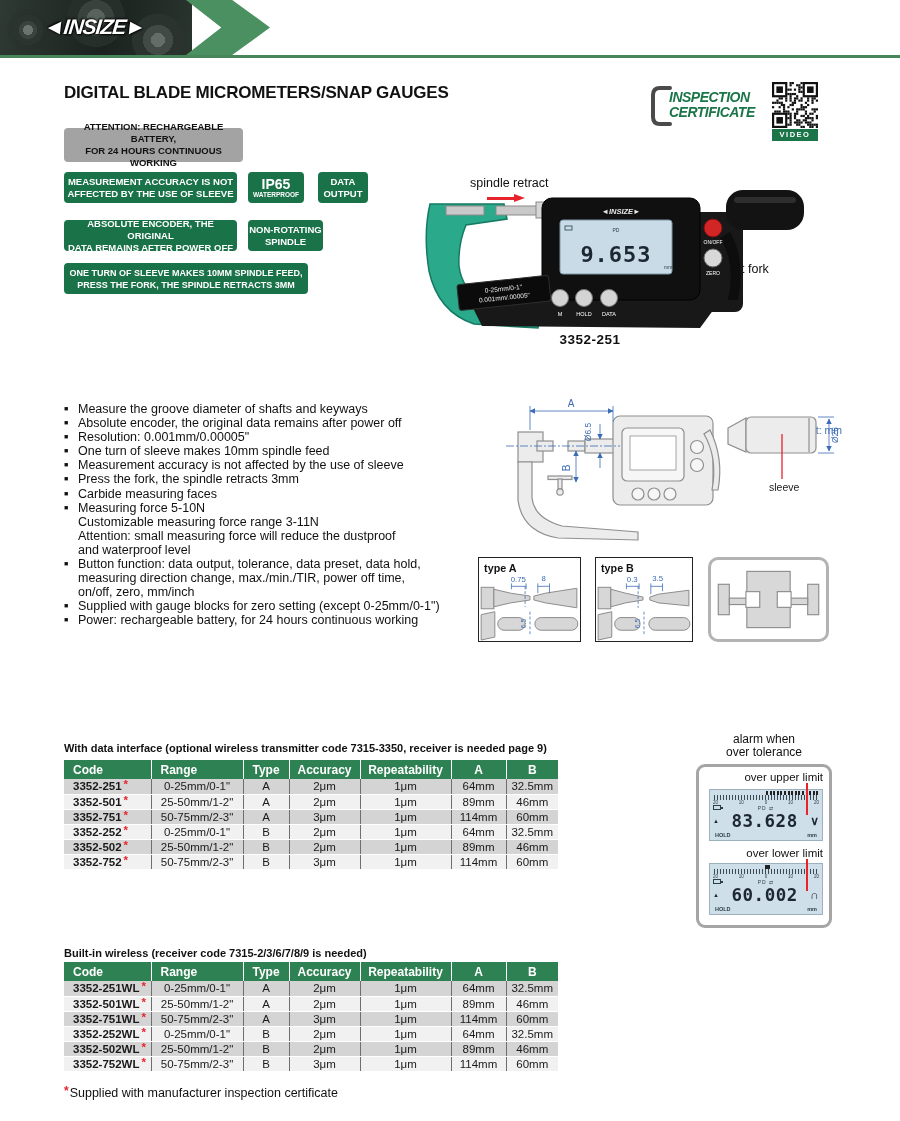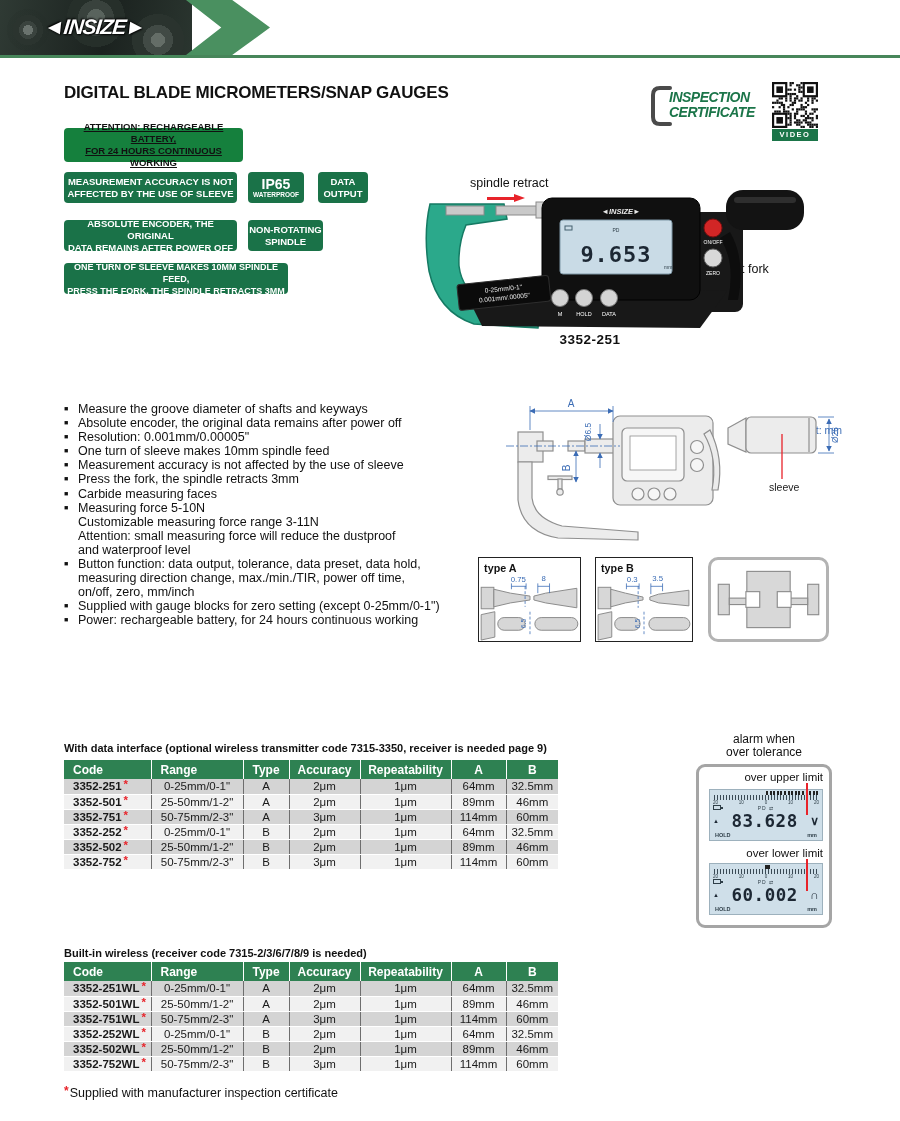--- a/index.html
+++ b/index.html
@@ -32,33 +32,33 @@
   .title { position:absolute; left:64px; top:83px; font-size:17px; font-weight:bold; color:#111; letter-spacing:-0.2px; }
   .cert-icon { position:absolute; left:650px; top:85px; }
   .cert-text { position:absolute; left:669px; top:90px; font-size:14px; font-weight:800; font-style:italic;
                color:#1b7549; line-height:15px; letter-spacing:-0.5px; }
   .qr { position:absolute; left:772px; top:82px; width:46px; height:46px; background:#fff; }
   .video-badge { position:absolute; left:772px; top:129px; width:46px; height:12px; background:#1b7549;
                  color:#fff; font-size:7.5px; font-weight:bold; text-align:center; line-height:12px; letter-spacing:1.5px; }
 
   
   .badge { position:absolute; border-radius:4px; text-align:center; display:flex; flex-direction:column; justify-content:center; }
-  .badge.yellow { background:#15803d; color:#111;text-decoration:underline; }
+  .badge.yellow { background:#a3a3a3; color:#111; }
   .badge.green { background:#1a7248; color:#fff; }
   .badge .bl { font-weight:bold; font-size:9.5px; line-height:12px; }
   #badge-attention { left:64px; top:128px; width:179px; height:34px; }
   #badge-attention .bl { font-size:9.5px; }
   #badge-accuracy { left:64px; top:172px; width:173px; height:31px; }
   #badge-ip65 { left:248px; top:172px; width:56px; height:31px; }
   #badge-ip65 .big { font-size:14px; font-weight:bold; line-height:14px; }
   #badge-ip65 .sml { font-size:6.5px; font-weight:bold; line-height:8px; }
   #badge-dataout { left:318px; top:172px; width:50px; height:31px; }
   #badge-encoder { left:64px; top:220px; width:173px; height:31px; }
   #badge-nonrot { left:248px; top:220px; width:75px; height:31px; }
-  #badge-oneturn { left:64px; top:263px; width:224px; height:31px; }
+  #badge-oneturn { left:64px; top:263px; width:244px; height:31px; }
   #badge-oneturn .bl { font-size:9px; }
 
   
   .prod-label { position:absolute; font-size:12.5px; color:#111; }
   #lbl-retract { left:470px; top:176px; }
   #lbl-fork { left:666px; top:262px; }
   .red-arrow { position:absolute; height:9px; }
   .red-arrow .shaft { position:absolute; top:2.8px; height:3.6px; background:#e8232a; }
   .red-arrow .tip { position:absolute; width:0; height:0; border-top:4.5px solid transparent; border-bottom:4.5px solid transparent; }
   #arrow-retract { left:487px; top:194px; width:38px; }

